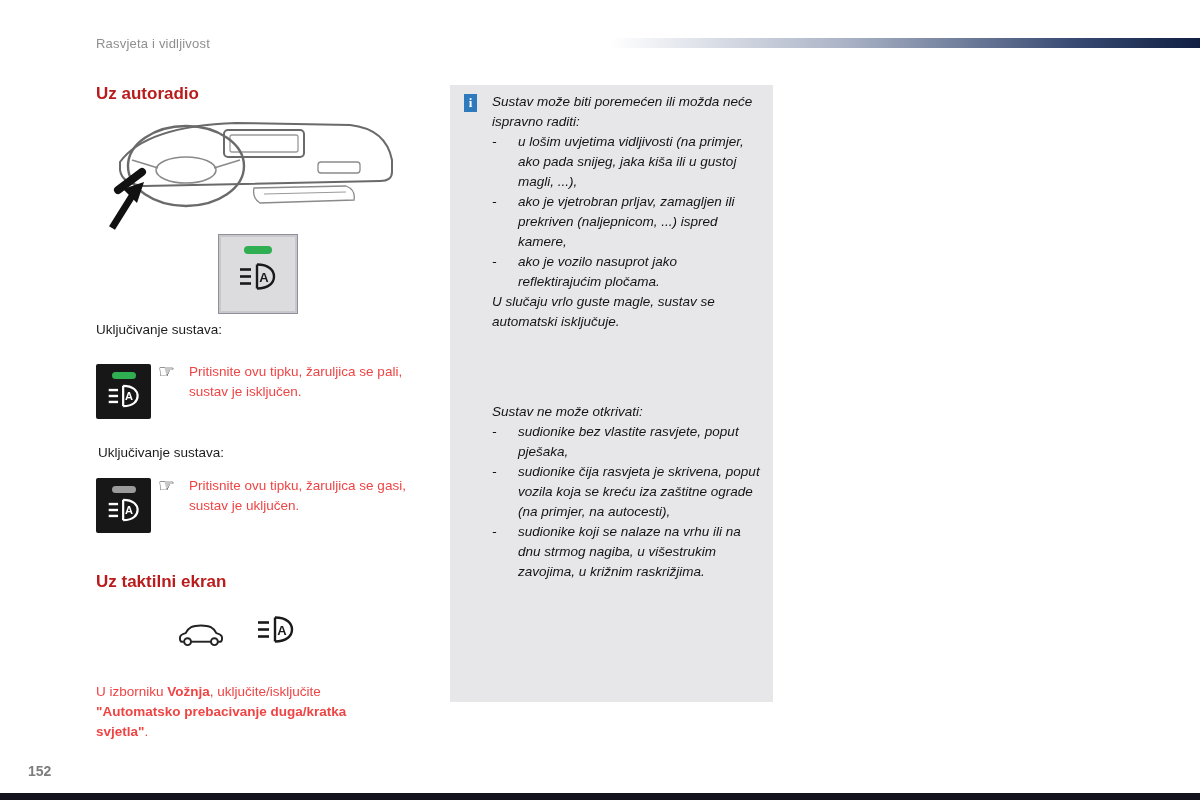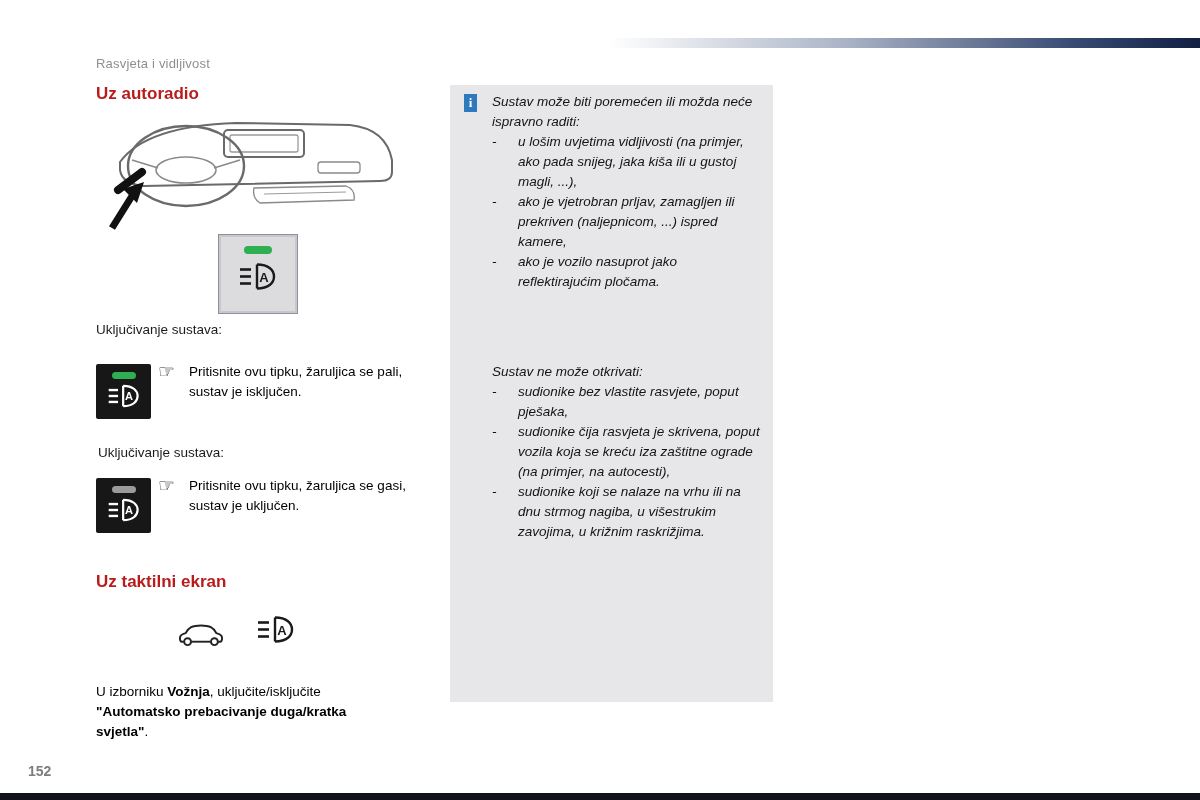--- a/index.html
+++ b/index.html
@@ -2,27 +2,27 @@
 <html><head>
 <meta charset="utf-8">
 <style>
   html,body{margin:0;padding:0;}
   body{
     width:1200px;height:800px;position:relative;background:#ffffff;
     font-family:"Liberation Sans", sans-serif;color:#1c1c1c;overflow:hidden;
   }
   .abs{position:absolute;}
 
-  .page-header{left:96px;top:36px;font-size:13px;color:#8f8f8f;letter-spacing:.2px;margin-top:20px;}
+  .page-header{left:96px;top:36px;font-size:13px;color:#8f8f8f;letter-spacing:.2px;}
   .top-gradient{left:610px;top:38px;width:590px;height:10px;
     background:linear-gradient(to right, rgba(222,226,234,0) 0%, #aab3c6 40%, #3a4c74 78%, #101f42 100%);}
   .bottom-bar{left:0;bottom:0;width:1200px;height:7px;background:#12121c;}
 
   .h-section{font-size:17px;font-weight:700;color:#b91c1c;}
-  .body-text{font-size:13.5px;line-height:20px;color:#000000;}
+  .body-text{font-size:13.5px;line-height:20px;color:#ef4444;}
   .label-text{font-size:13.5px;color:#1c1c1c;}
 
   
   .dash-illu{left:104px;top:110px;}
 
   
   .btn-big{left:218px;top:234px;width:78px;height:78px;background:#dcdcdf;
     border:1px solid #90909a;box-shadow:inset 0 0 0 2px #c7c7cc;
     display:flex;flex-direction:column;align-items:center;}
   .pill{width:28px;height:8px;border-radius:4px;margin-top:11px;}
@@ -177,20 +177,21 @@
       <span class="li-text">u lošim uvjetima vidljivosti (na primjer, ako pada snijeg, jaka kiša ili u gustoj magli, ...),</span>
     </div>
     <div class="li">
       <span class="dash">-</span>
       <span class="li-text">ako je vjetrobran prljav, zamagljen ili prekriven (naljepnicom, ...) ispred kamere,</span>
     </div>
     <div class="li">
       <span class="dash">-</span>
       <span class="li-text">ako je vozilo nasuprot jako reflektirajućim pločama.</span>
     </div>
+    <div>U slučaju vrlo guste magle, sustav se automatski isključuje.</div>
     <div class="panel-gap"></div>
     <div>Sustav ne može otkrivati:</div>
     <div class="li">
       <span class="dash">-</span>
       <span class="li-text">sudionike bez vlastite rasvjete, poput pješaka,</span>
     </div>
     <div class="li">
       <span class="dash">-</span>
       <span class="li-text">sudionike čija rasvjeta je skrivena, poput vozila koja se kreću iza zaštitne ograde (na primjer, na autocesti),</span>
     </div>

